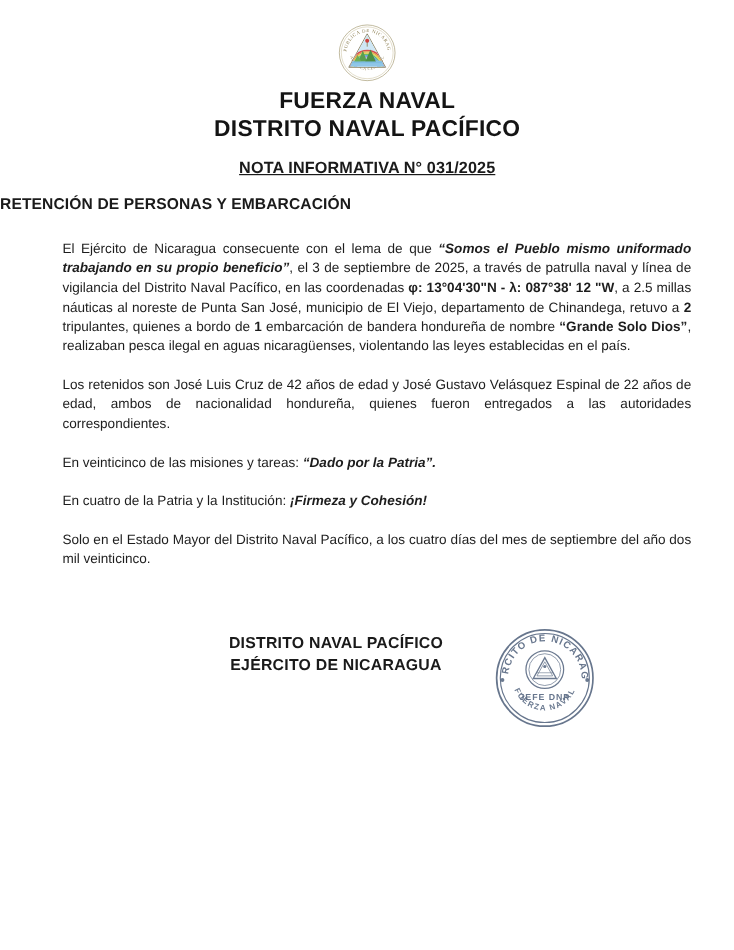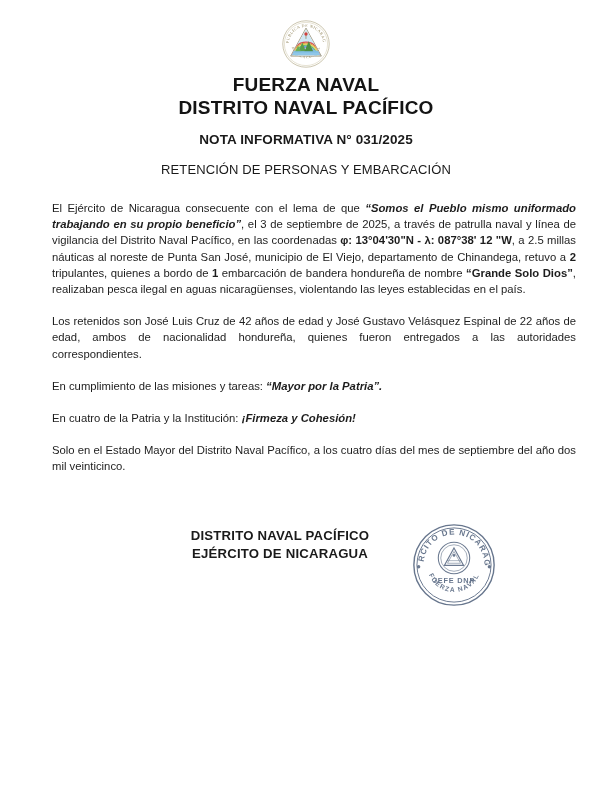--- a/index.html
+++ b/index.html
@@ -46,27 +46,27 @@
     font-size: 19px;
     font-weight: bold;
     letter-spacing: 0.2px;
     line-height: 23px;
     color: #141414;
   }
   .nota-heading {
     text-align: center;
     font-size: 13.5px;
     font-weight: bold;
+    text-decoration: underline;
     margin-top: 13px;
     letter-spacing: 0.1px;
   }
   .subject-heading {
-    text-align: center;
     font-size: 13px;
-    font-weight: normal;
+    font-weight: bold;
     margin-top: 15px;
     letter-spacing: 0.1px;
   }
 
   
   .body-block {
     margin: 0 36px;
     padding-top: 23px;
   }
   p.para {
@@ -173,21 +173,21 @@
   <div class="nota-heading">NOTA INFORMATIVA N° 031/2025</div>
   <div class="subject-heading">RETENCIÓN DE PERSONAS Y EMBARCACIÓN</div>
 
   <div class="body-block">
 
     <p class="para"><span>El Ejército de Nicaragua consecuente con el lema de que </span><span class="bi">“Somos el Pueblo mismo uniformado trabajando en su propio beneficio”</span><span>, el 3 de septiembre de 2025, a través de patrulla naval y línea de vigilancia del Distrito Naval Pacífico, en las coordenadas </span><span class="b">φ: 13°04'30"N - λ: 087°38' 12 "W</span><span>, a 2.5 millas náuticas al noreste de Punta San José, municipio de El Viejo, departamento de Chinandega, retuvo a </span><span class="b">2</span><span> tripulantes, quienes a bordo de </span><span class="b">1</span><span> embarcación de bandera hondureña de nombre </span><span class="b">“Grande Solo Dios”</span><span>, realizaban pesca ilegal en aguas nicaragüenses, violentando las leyes establecidas en el país.</span></p>
 
     <p class="para">Los retenidos son José Luis Cruz de 42 años de edad y José Gustavo Velásquez Espinal de 22 años de edad, ambos de nacionalidad hondureña, quienes fueron entregados a las autoridades correspondientes.</p>
 
 
-    <p class="para"><span>En cumplimiento de las misiones y tareas: </span><span class="bi">“Mayor por la Patria”.</span></p>
+    <p class="para"><span>En veinticinco de las misiones y tareas: </span><span class="bi">“Dado por la Patria”.</span></p>
 
     <p class="para"><span>En cuatro de la Patria y la Institución: </span><span class="bi">¡Firmeza y Cohesión!</span></p>
 
     <p class="para">Solo en el Estado Mayor del Distrito Naval Pacífico, a los cuatro días del mes de septiembre del año dos mil veinticinco.</p>
   </div>
 
   <div class="sign-area">
     <div class="sign-text">
       <div>DISTRITO NAVAL PACÍFICO</div>
       <div>EJÉRCITO DE NICARAGUA</div>

